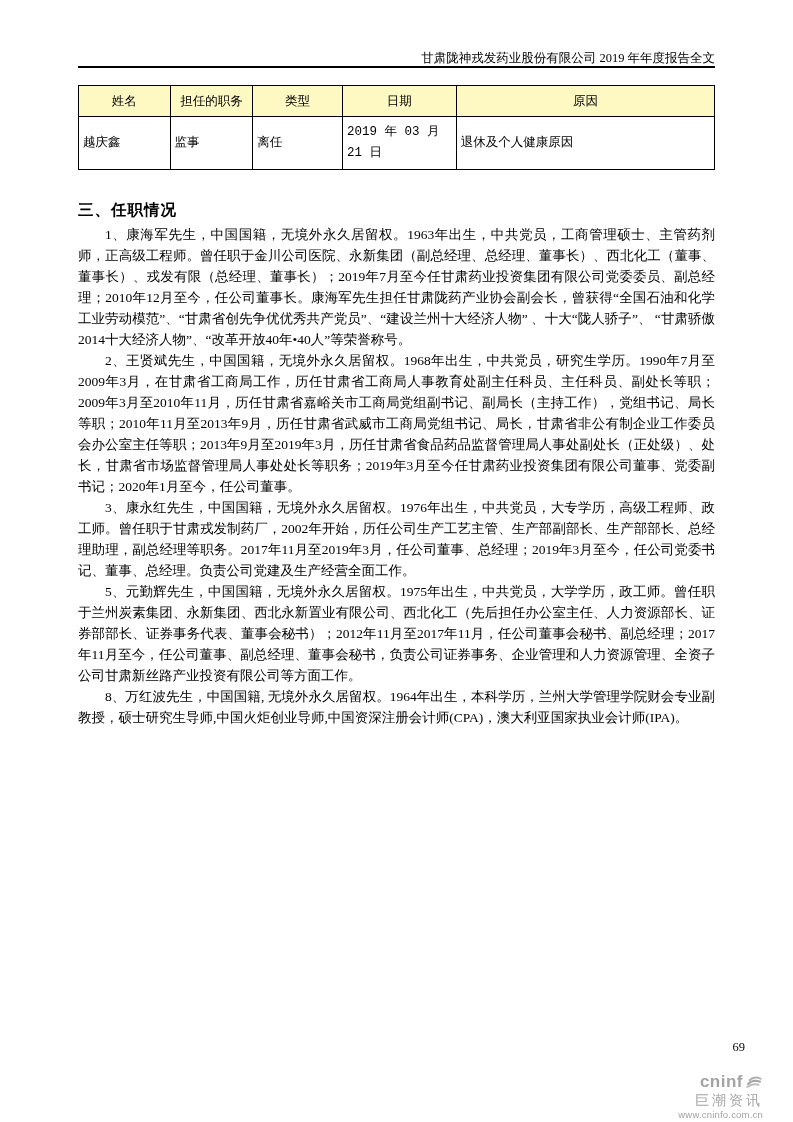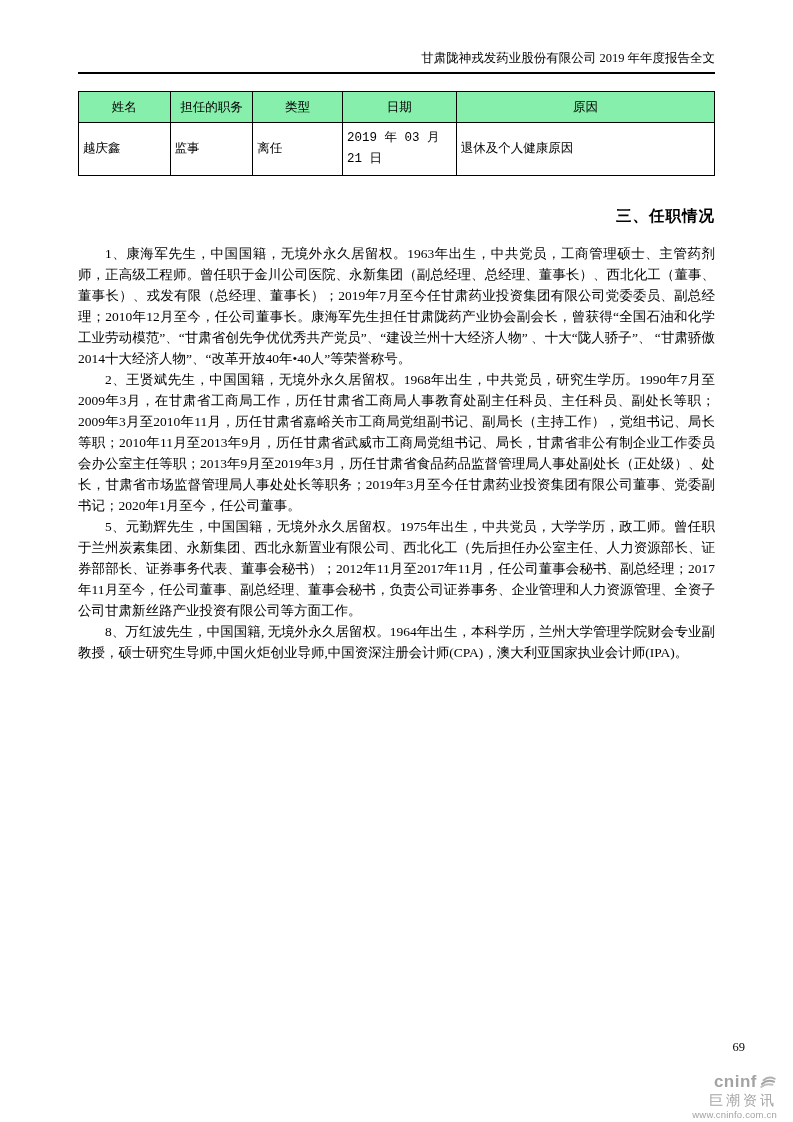--- a/index.html
+++ b/index.html
@@ -13,39 +13,38 @@
   }
   .page { position: relative; width: 793px; height: 1122px; }
   .content { margin: 0 78px; width: 637px; }
 
   
   .doc-header { padding-top: 50px; }
   .doc-header .title {
     text-align: right;
     font-size: 12.5px;
     line-height: 16px;
-    padding-bottom: 6px;
   }
   .header-rule { border-bottom: 2px solid #000000; }
 
   
   table.officers {
     margin-top: 17px;
     width: 100%;
     border-collapse: collapse;
     border: 1.5px solid #000000;
     font-size: 12.5px;
   }
   table.officers th, table.officers td {
     border: 1px solid #000000;
     padding: 2px 4px;
     font-weight: normal;
   }
   table.officers th {
-    background: #86efac;
+    background: #fef9c3;
     text-align: center;
     height: 26px;
   }
   table.officers td {
     text-align: left;
     height: 48px;
     vertical-align: middle;
     line-height: 21px;
     font-family: Liberation Mono, monospace;
   }
@@ -54,47 +53,46 @@
   .col-type { width: 14.1%; }
   .col-date { width: 17.9%; }
   .col-reason { width: 40.6%; }
 
   
   .section-heading {
     margin: 30px 0 0 0;
     font-size: 15.5px;
     font-weight: bold;
     letter-spacing: 1px;
-    text-align: right;
   }
   .intro-line {
     margin-top: 26px;
     font-size: 12px;
     line-height: 18px;
   }
-  .bio-paragraphs { margin-top: 16px; }
+  .bio-paragraphs { margin-top: 3px; }
   .bio-paragraphs p {
     margin: 0;
     font-size: 13.5px;
     line-height: 21px;
     text-align: justify;
     text-indent: 2em;
   }
 
   
   .page-number {
     position: absolute;
     top: 1040px;
     right: 48px;
     font-size: 12.5px;
   }
   .cninfo-logo {
     position: absolute;
     top: 1072px;
-    right: 16px;
+    right: 30px;
     text-align: right;
     color: #a3a3a3;
     font-family: "Liberation Sans", "DejaVu Sans", sans-serif;
     line-height: 1;
   }
   .cninfo-logo .brand-row {
     display: flex;
     align-items: center;
     justify-content: flex-end;
     gap: 2px;
@@ -153,20 +151,21 @@
         </tr>
       </tbody>
     </table>
 
     <h2 class="section-heading">三、任职情况</h2>
 
 
     <div class="bio-paragraphs">
       <p>1、康海军先生，中国国籍，无境外永久居留权。1963年出生，中共党员，工商管理硕士、主管药剂师，正高级工程师。曾任职于金川公司医院、永新集团（副总经理、总经理、董事长）、西北化工（董事、董事长）、戎发有限（总经理、董事长）；2019年7月至今任甘肃药业投资集团有限公司党委委员、副总经理；2010年12月至今，任公司董事长。康海军先生担任甘肃陇药产业协会副会长，曾获得“全国石油和化学工业劳动模范”、“甘肃省创先争优优秀共产党员”、“建设兰州十大经济人物” 、十大“陇人骄子”、 “甘肃骄傲2014十大经济人物”、“改革开放40年•40人”等荣誉称号。</p>
       <p>2、王贤斌先生，中国国籍，无境外永久居留权。1968年出生，中共党员，研究生学历。1990年7月至2009年3月，在甘肃省工商局工作，历任甘肃省工商局人事教育处副主任科员、主任科员、副处长等职；2009年3月至2010年11月，历任甘肃省嘉峪关市工商局党组副书记、副局长（主持工作），党组书记、局长等职；2010年11月至2013年9月，历任甘肃省武威市工商局党组书记、局长，甘肃省非公有制企业工作委员会办公室主任等职；2013年9月至2019年3月，历任甘肃省食品药品监督管理局人事处副处长（正处级）、处长，甘肃省市场监督管理局人事处处长等职务；2019年3月至今任甘肃药业投资集团有限公司董事、党委副书记；2020年1月至今，任公司董事。</p>
+      <p>3、康永红先生，中国国籍，无境外永久居留权。1976年出生，中共党员，大专学历，高级工程师、政工师。曾任职于甘肃戎发制药厂，2002年开始，历任公司生产工艺主管、生产部副部长、生产部部长、总经理助理，副总经理等职务。2017年11月至2019年3月，任公司董事、总经理；2019年3月至今，任公司党委书记、董事、总经理。负责公司党建及生产经营全面工作。</p>
       <p>5、元勤辉先生，中国国籍，无境外永久居留权。1975年出生，中共党员，大学学历，政工师。曾任职于兰州炭素集团、永新集团、西北永新置业有限公司、西北化工（先后担任办公室主任、人力资源部长、证券部部长、证券事务代表、董事会秘书）；2012年11月至2017年11月，任公司董事会秘书、副总经理；2017年11月至今，任公司董事、副总经理、董事会秘书，负责公司证券事务、企业管理和人力资源管理、全资子公司甘肃新丝路产业投资有限公司等方面工作。</p>
       <p>8、万红波先生，中国国籍, 无境外永久居留权。1964年出生，本科学历，兰州大学管理学院财会专业副教授，硕士研究生导师,中国火炬创业导师,中国资深注册会计师(CPA)，澳大利亚国家执业会计师(IPA)。</p>
     </div>
 
   </div>
 
   <div class="page-number">69</div>
 
   <div class="cninfo-logo">
     <div class="brand-row">

